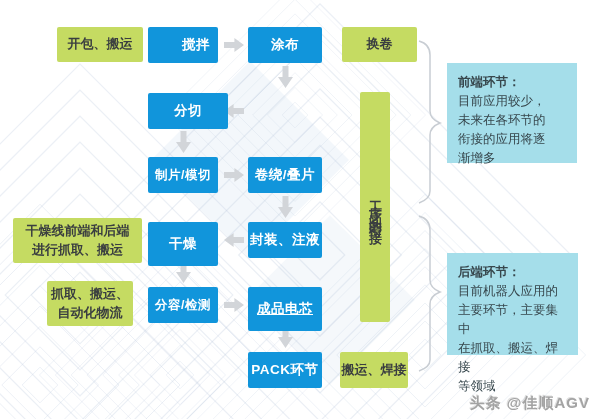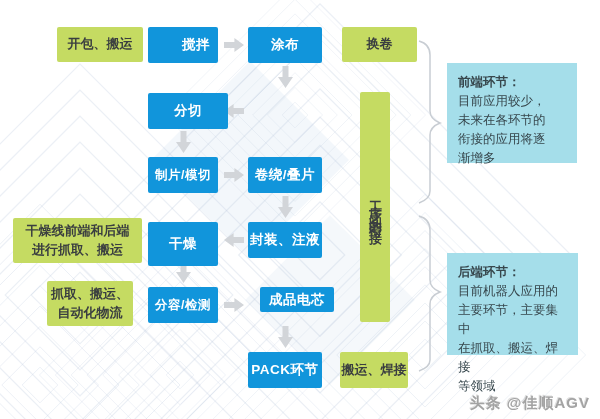--- a/index.html
+++ b/index.html
@@ -73,21 +73,21 @@
 自动化物流</div>
 
   <div class="box blue" style="left:148px;top:27px;width:70px;height:36px;padding-left:26px;">搅拌</div>
   <div class="box blue" style="left:248px;top:27px;width:74px;height:36px;">涂布</div>
   <div class="box blue" style="left:148px;top:93px;width:80px;height:36px;">分切</div>
   <div class="box blue" style="left:148px;top:157px;width:70px;height:36px;font-size:12.5px;">制片/模切</div>
   <div class="box blue" style="left:248px;top:157px;width:74px;height:36px;">卷绕/叠片</div>
   <div class="box blue" style="left:148px;top:222px;width:70px;height:44px;">干燥</div>
   <div class="box blue" style="left:248px;top:222px;width:74px;height:36px;">封装、注液</div>
   <div class="box blue" style="left:148px;top:287px;width:70px;height:36px;font-size:12.5px;">分容/检测</div>
-  <div class="box blue" style="left:260px;top:287px;width:74px;height:25px;">成品电芯</div>
+  <div class="box blue" style="left:248px;top:287px;width:74px;height:44px;text-decoration:underline;">成品电芯</div>
   <div class="box blue" style="left:248px;top:352px;width:74px;height:36px;">PACK环节</div>
 
   <div class="box green" style="left:340px;top:352px;width:68px;height:36px;">搬运、焊接</div>
   <div class="box green" style="left:342px;top:27px;width:75px;height:35px;">换卷</div>
 
   <div class="vbox" style="left:360px;top:92px;width:30px;height:230px;">工序之间的衔接</div>
 
   <div class="arr r" style="left:224px;top:38px;"></div>
   <div class="arr d" style="left:278px;top:66px;"></div>
   <div class="arr l" style="left:224px;top:104px;"></div>

